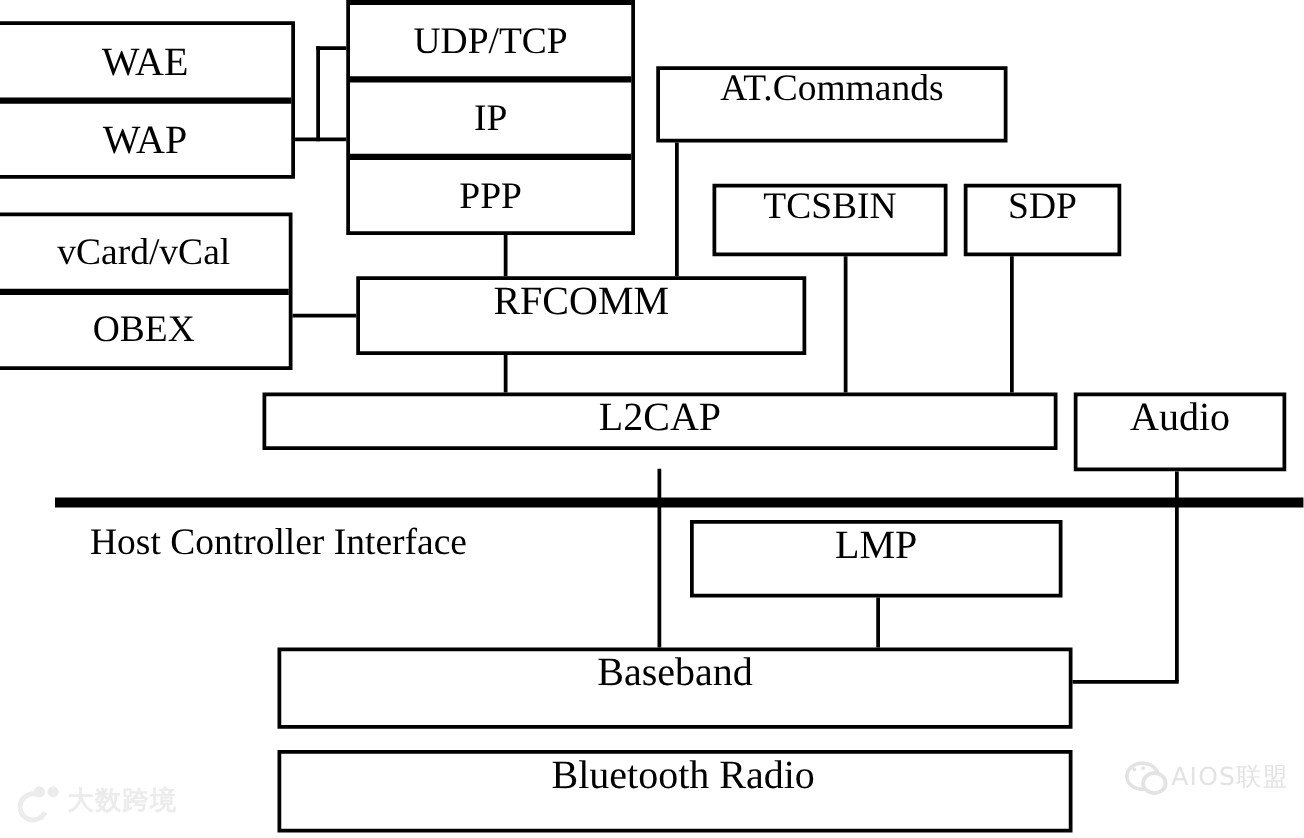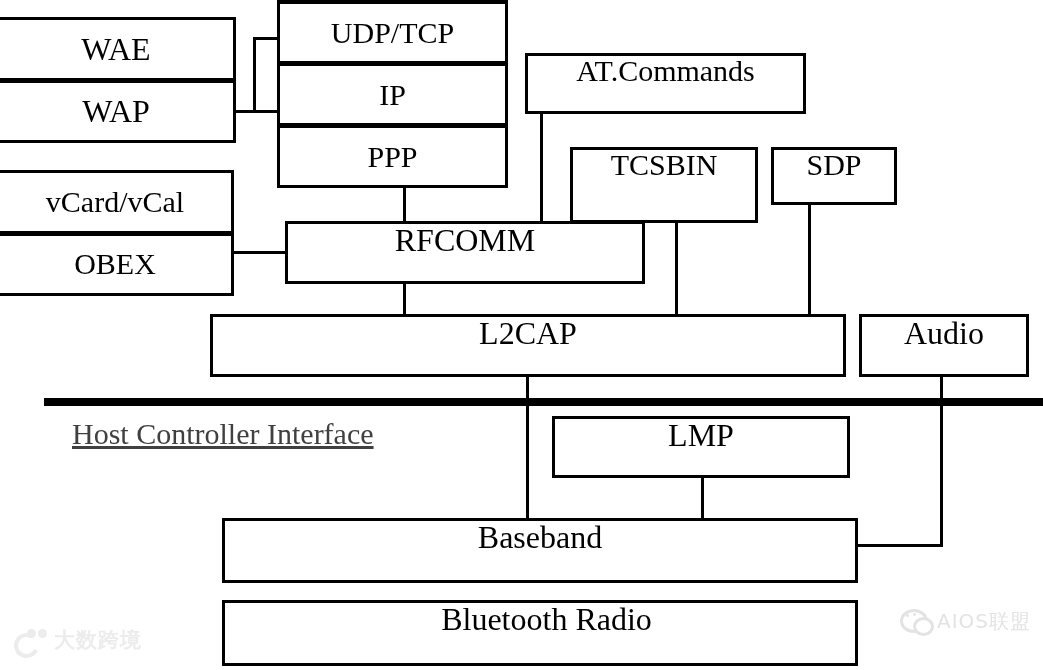--- a/index.html
+++ b/index.html
@@ -67,24 +67,23 @@
   .conn.v { width: 3px; }
 
   
   .hci-bar {
     position: absolute;
     background: #000000;
     z-index: 4;
   }
   .hci-text {
     position: absolute;
-    color: #404040;
+    color: #000000;
     white-space: nowrap;
     z-index: 4;
-    text-decoration: underline;
   }
 
   
   .wm {
     position: absolute;
     display: flex;
     align-items: center;
     z-index: 6;
     user-select: none;
   }
@@ -207,42 +206,42 @@
     </div>
     <div class="row">
       <span class="lbl">PPP</span>
     </div>
   </div>
 
   <div class="box" style="left:525px; top:53px; width:281px; height:61px; font-size:30px;">
     <span class="lbl">AT.Commands</span>
   </div>
 
-  <div class="box" style="left:570px; top:147px; width:188px; height:76px; font-size:30px;">
+  <div class="box" style="left:570px; top:147px; width:188px; height:58px; font-size:30px;">
     <span class="lbl">TCSBIN</span>
   </div>
 
   <div class="box" style="left:771px; top:147px; width:126px; height:58px; font-size:30px;">
     <span class="lbl">SDP</span>
   </div>
 
   <div class="stack" style="left:-4px; top:170px; width:238px; height:126px; font-size:30px;">
     <div class="row">
       <span class="lbl">vCard/vCal</span>
     </div>
     <div class="row">
       <span class="lbl">OBEX</span>
     </div>
   </div>
 
   <div class="box" style="left:285px; top:221px; width:360px; height:63px; font-size:32px;">
     <span class="lbl">RFCOMM</span>
   </div>
 
-  <div class="box" style="left:210px; top:314px; width:636px; height:63px; font-size:32px;">
+  <div class="box" style="left:210px; top:314px; width:636px; height:46px; font-size:32px;">
     <span class="lbl">L2CAP</span>
   </div>
 
   <div class="box" style="left:859px; top:314px; width:170px; height:63px; font-size:32px;">
     <span class="lbl">Audio</span>
   </div>
 
   <div class="hci-bar" style="left:44px; top:398px; width:999px; height:8px;"></div>
   <div class="hci-text" style="left:72px; top:417px; font-size:30px;">Host Controller Interface</div>
 

